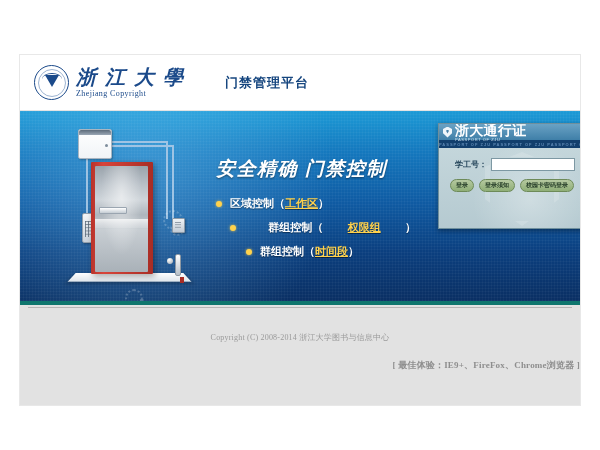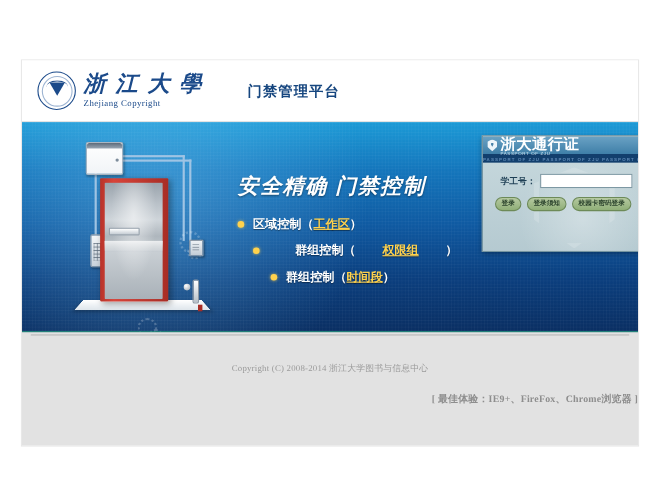--- a/index.html
+++ b/index.html
@@ -356,21 +356,21 @@
     white-space: nowrap;
     cursor: pointer;
     line-height: 1.1;
   }
 
   
   .footer {
     position: relative;
     height: 104px;
     background: #e2e2e2;
-    border-top: 1px solid #0f766e;
+    border-top: 4px solid #0f766e;
     text-align: center;
     box-sizing: border-box;
   }
   .footer:before {
     content: "";
     position: absolute; left: 8px; right: 8px; top: 2px; height: 1px;
     background: #b6b6b6;
   }
   .footer-line1 {
     font-family: "Liberation Serif", serif;

